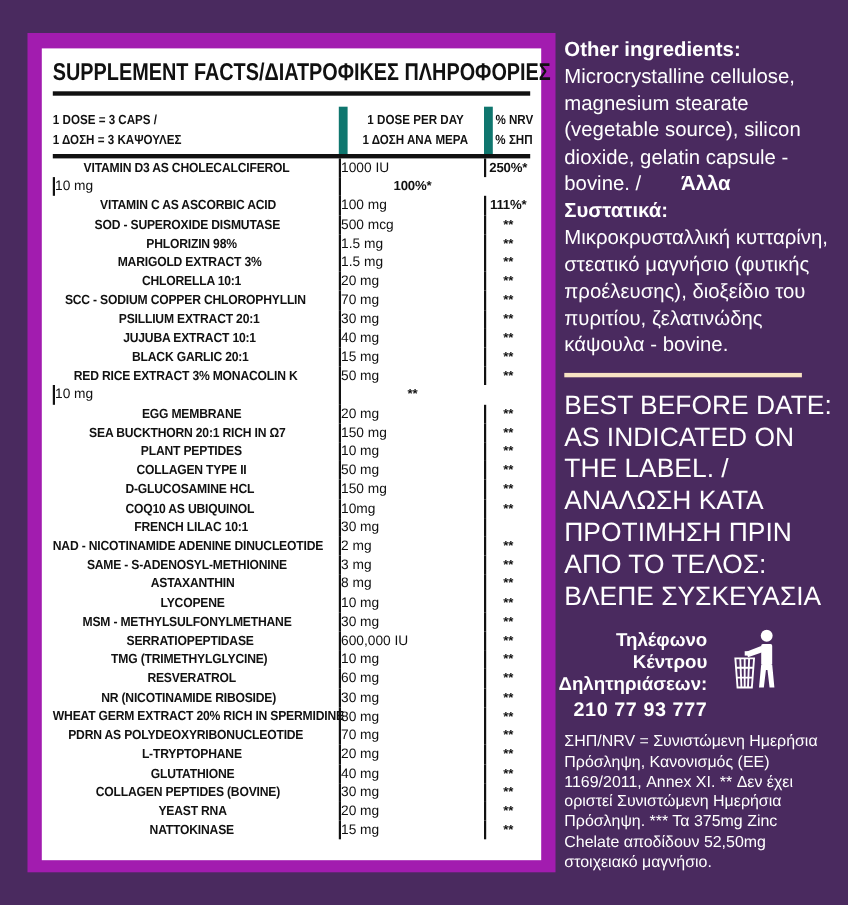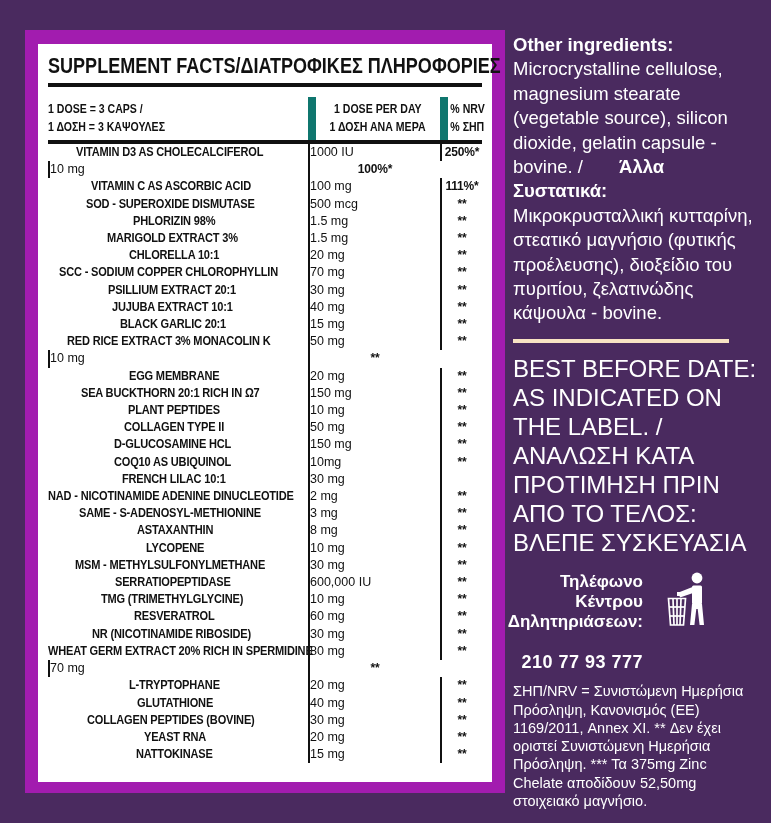--- a/index.html
+++ b/index.html
@@ -44,21 +44,21 @@
   }
   .p-other{font-size:18.5px;line-height:1.32;}
   .p-other .bold{font-weight:bold;margin-left:31px;}
   .other-heading{display:block;font-weight:bold;}
   .storage{margin-top:21px;font-weight:bold;font-size:19px;line-height:1.21;}
   .side-divider{height:4px;background:#f8e3c3;width:216px;margin:13px 0 11px 0;border:0;}
   .best-before{font-weight:normal;font-size:24px;line-height:1.21;}
   .phone-row{margin-top:15px;display:flex;justify-content:flex-end;align-items:flex-start;padding-right:48px;gap:12px;}
   .phone-text{text-align:right;}
   .phone-label{font-weight:bold;font-size:17px;line-height:1.18;}
-  .phone-number{font-weight:bold;font-size:18px;margin-top:20px;letter-spacing:0.5px;}
+  .phone-number{font-weight:bold;font-size:18px;margin-top:3px;letter-spacing:0.5px;}
   .dispose-icon{margin-left:9px;flex:0 0 auto;}
   .footnotes{margin-top:9px;font-size:14.5px;line-height:1.26;}
 </style>
 </head>
 <body>
 
 <div class="label-card">
   <div class="facts-panel">
     <div class="facts-title">SUPPLEMENT FACTS/ΔΙΑΤΡΟΦΙΚΕΣ ΠΛΗΡΟΦΟΡΙΕΣ</div>
     <div class="rule title-rule"></div>
@@ -276,20 +276,23 @@
           <div class="c-nrv">**</div>
         </div>
         <div class="t-row">
           <div class="c-name">
             <div><span class="cond">WHEAT GERM EXTRACT 20% RICH IN SPERMIDINE</span></div>
           </div>
           <div class="c-amt">80 mg</div>
           <div class="c-nrv">**</div>
         </div>
         <div class="t-row">
+          <div class="c-name">
+            <div><span class="cond">PDRN AS POLYDEOXYRIBONUCLEOTIDE</span></div>
+          </div>
           <div class="c-amt">70 mg</div>
           <div class="c-nrv">**</div>
         </div>
         <div class="t-row">
           <div class="c-name">
             <div><span class="cond">L-TRYPTOPHANE</span></div>
           </div>
           <div class="c-amt">20 mg</div>
           <div class="c-nrv">**</div>
         </div>

